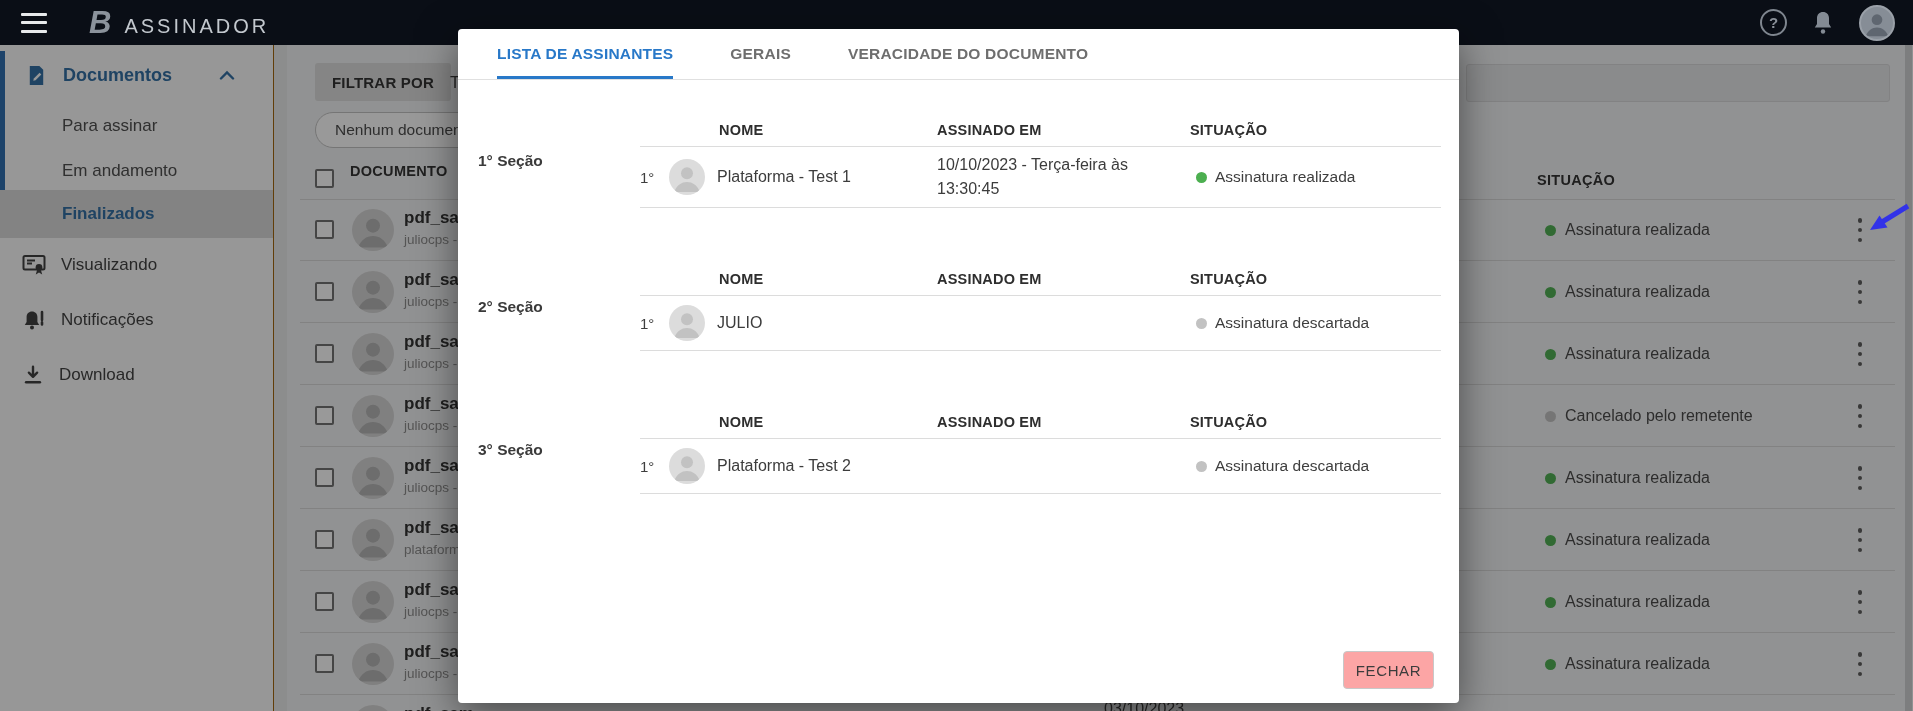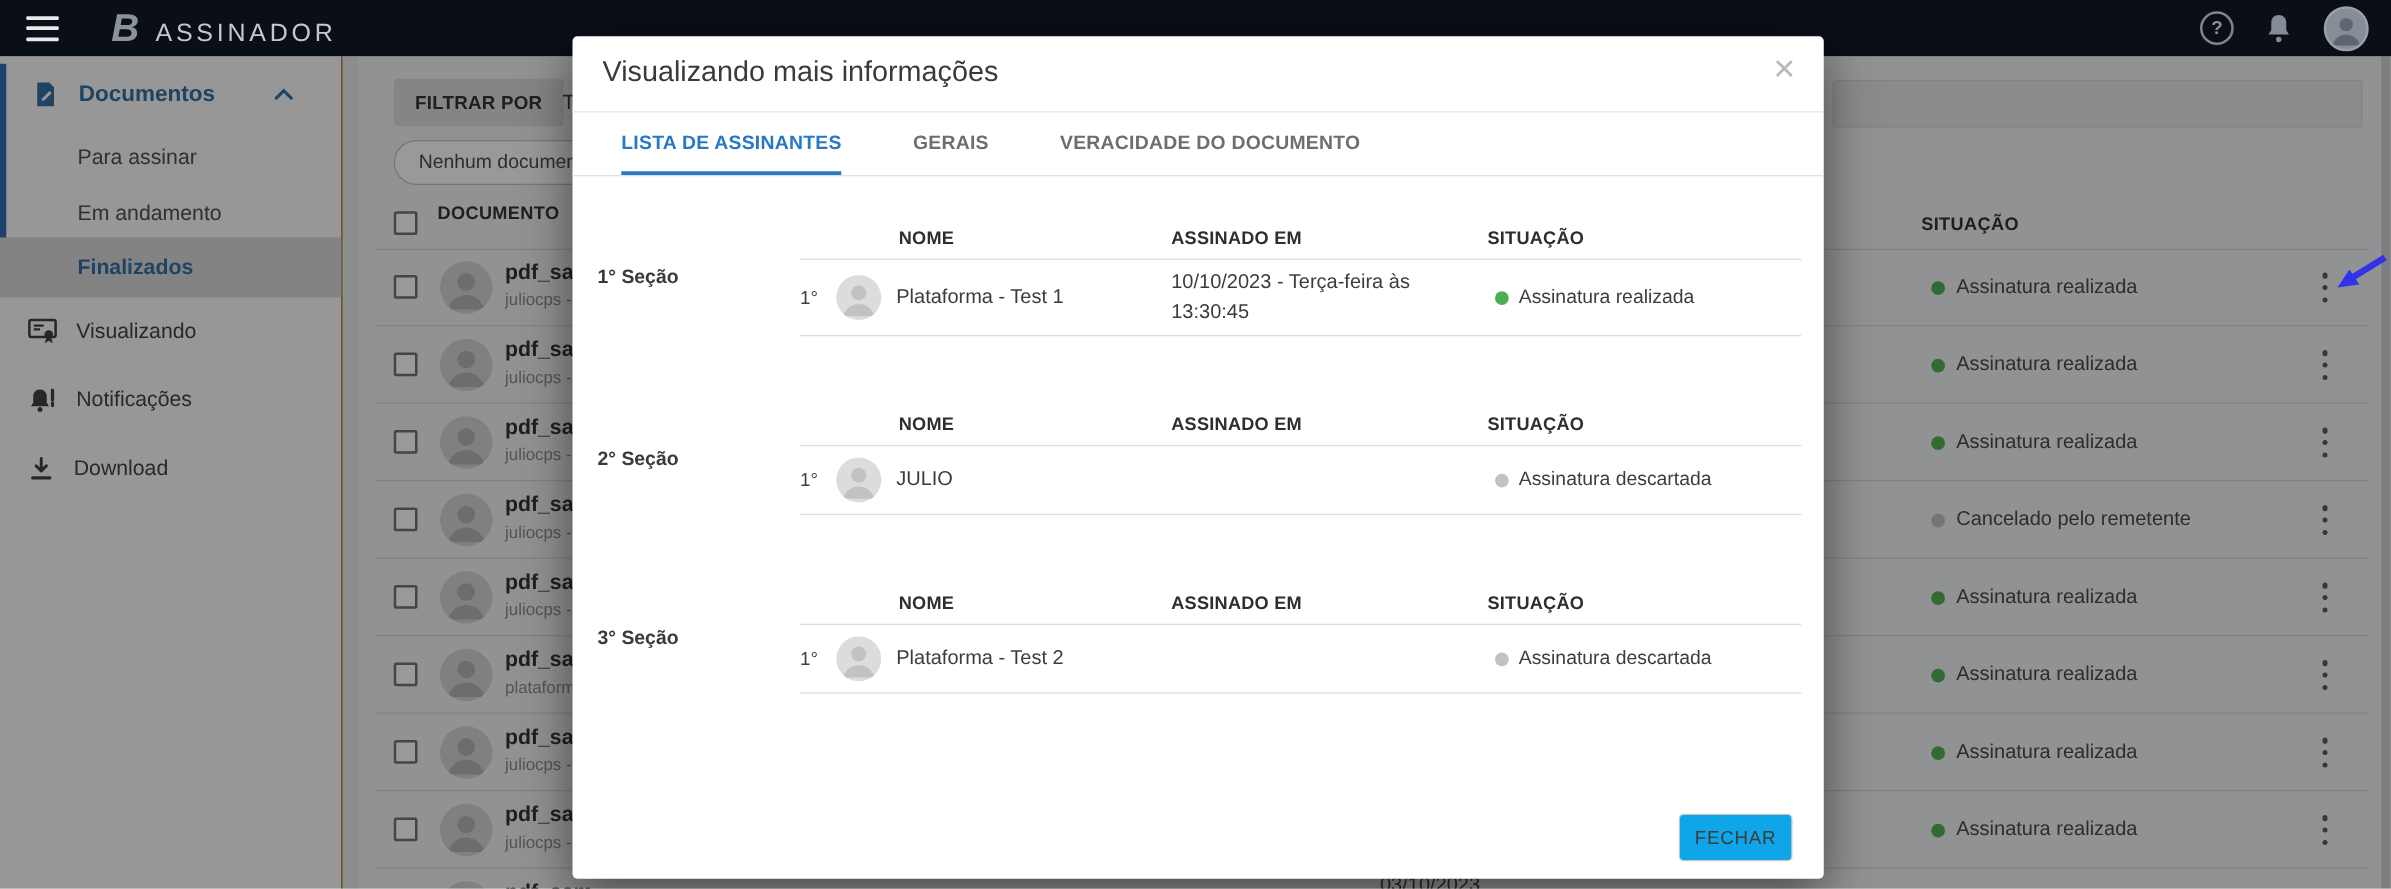--- a/index.html
+++ b/index.html
@@ -100,21 +100,21 @@
   .s-row { display:flex; align-items:center; min-height:55px; padding:6px 0; border-bottom:1px solid #dcdcdc; }
   .cell-name { display:flex; align-items:center; }
   .ord { width:26px; font-size:15px; color:#3e3e3e; flex:none; margin-right:3px; }
   .m-avatar { width:36px; height:36px; border-radius:50%; background:#dcdcdc; overflow:hidden;
               flex:none; margin-right:12px; }
   .sig-name { font-size:16px; color:#3c3c3c; }
   .cell-signed { font-size:16px; color:#3c3c3c; line-height:24px; padding-right:48px; }
   .cell-status { display:flex; align-items:center; }
   .cell-status .dot { margin-left:6px; }
   .cell-status .status-text { font-size:15.5px; color:#3e3e3e; margin-left:8px; }
-  .m-footer-btn { position:absolute; right:25px; bottom:14px; width:91px; height:38px; background:#0ea5e9;
+  .m-footer-btn { position:absolute; right:25px; bottom:14px; width:91px; height:38px; background:#fca5a5;
                   border:1px solid #c8c8c8; border-radius:4px; font-size:15px; letter-spacing:.6px;
                   color:#3c3c3c; font-family:"Liberation Sans",sans-serif; cursor:pointer; }
 
   .cursor-svg { position:absolute; left:1868px; top:202px; z-index:80; }
 </style>
 </head>
 <body>
 
 <div id="app">
 
@@ -356,24 +356,20 @@
       <div class="row-title">pdf_sam</div>
       <div class="row-date">03/10/2023</div>
     </div>
 
     <div class="scrollbar"></div>
   </main>
 
   <div class="overlay"></div>
 
   <section class="modal">
-    <div class="m-head">
-      <div class="m-title">Visualizando mais informações</div>
-      <div class="m-close">✕</div>
-    </div>
     <div class="m-tabs">
       <div class="m-tab active">LISTA DE ASSINANTES</div>
       <div class="m-tab">GERAIS</div>
       <div class="m-tab">VERACIDADE DO DOCUMENTO</div>
     </div>
 
     <div class="m-body">
 
       <div class="m-section ms-1">
         <div class="s-label">1° Seção</div>

